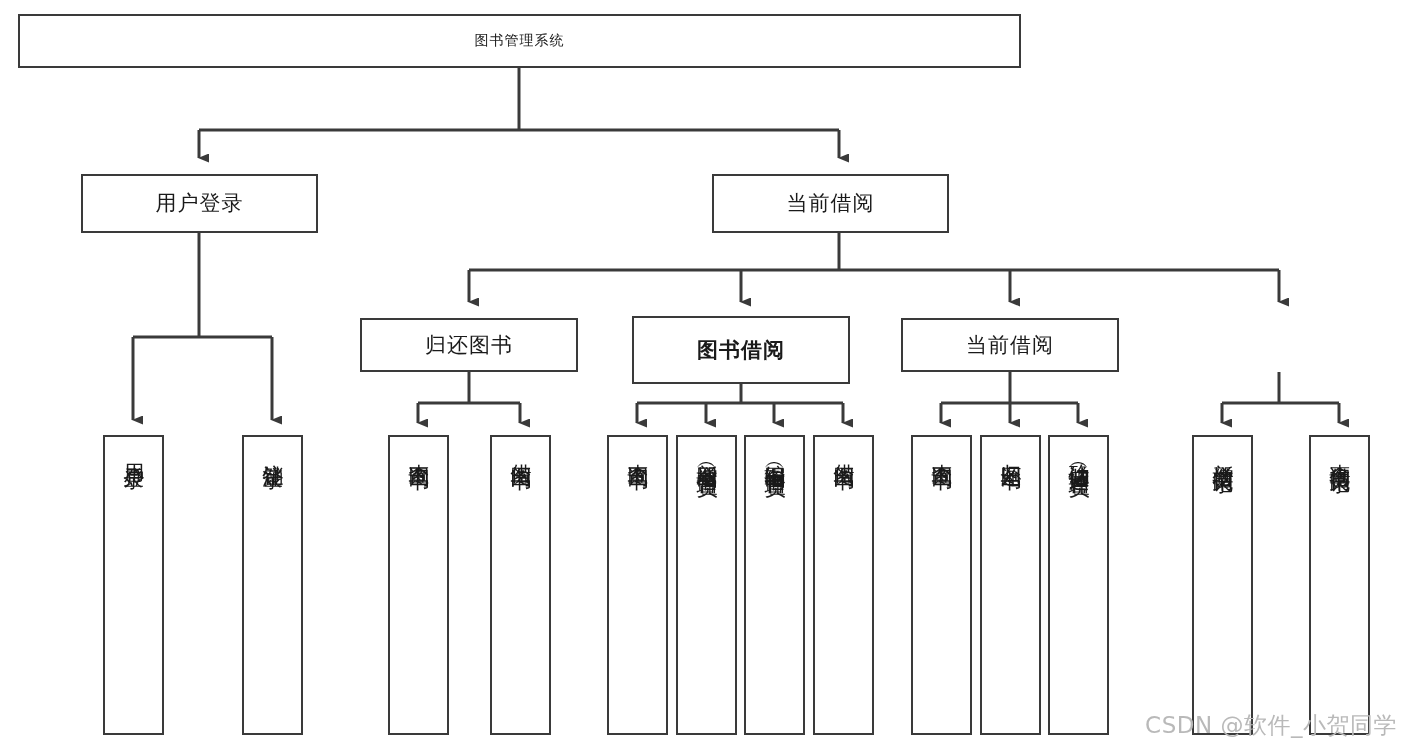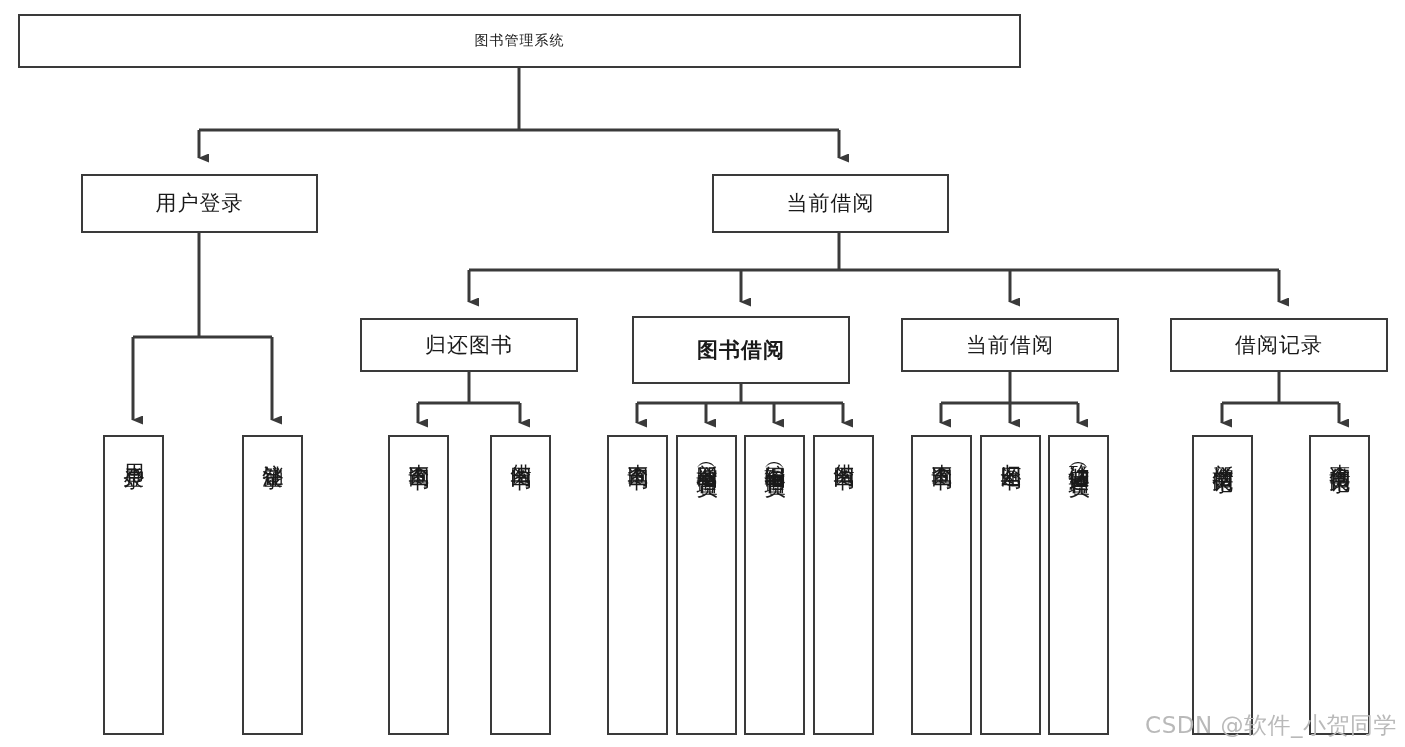--- a/index.html
+++ b/index.html
@@ -140,23 +140,20 @@
   </div>
 
   <div class="node" style="left:632px; top:316px; width:218px; height:68px;font-weight:bold;">
     <span class="hlabel">图书借阅</span>
   </div>
 
   <div class="node" style="left:901px; top:318px; width:218px; height:54px;">
     <span class="hlabel">当前借阅</span>
   </div>
 
-  <div class="node" style="left:1170px; top:318px; width:218px; height:54px;">
-    <span class="hlabel">借阅记录</span>
-  </div>
 
   <div class="node leaf" style="left:103px; top:435px; width:61px; height:300px;">
     <span class="vlabel">用户登录</span>
   </div>
 
   <div class="node leaf" style="left:242px; top:435px; width:61px; height:300px;">
     <span class="vlabel">注销登录</span>
   </div>
 
   <div class="node leaf" style="left:388px; top:435px; width:61px; height:300px;">

